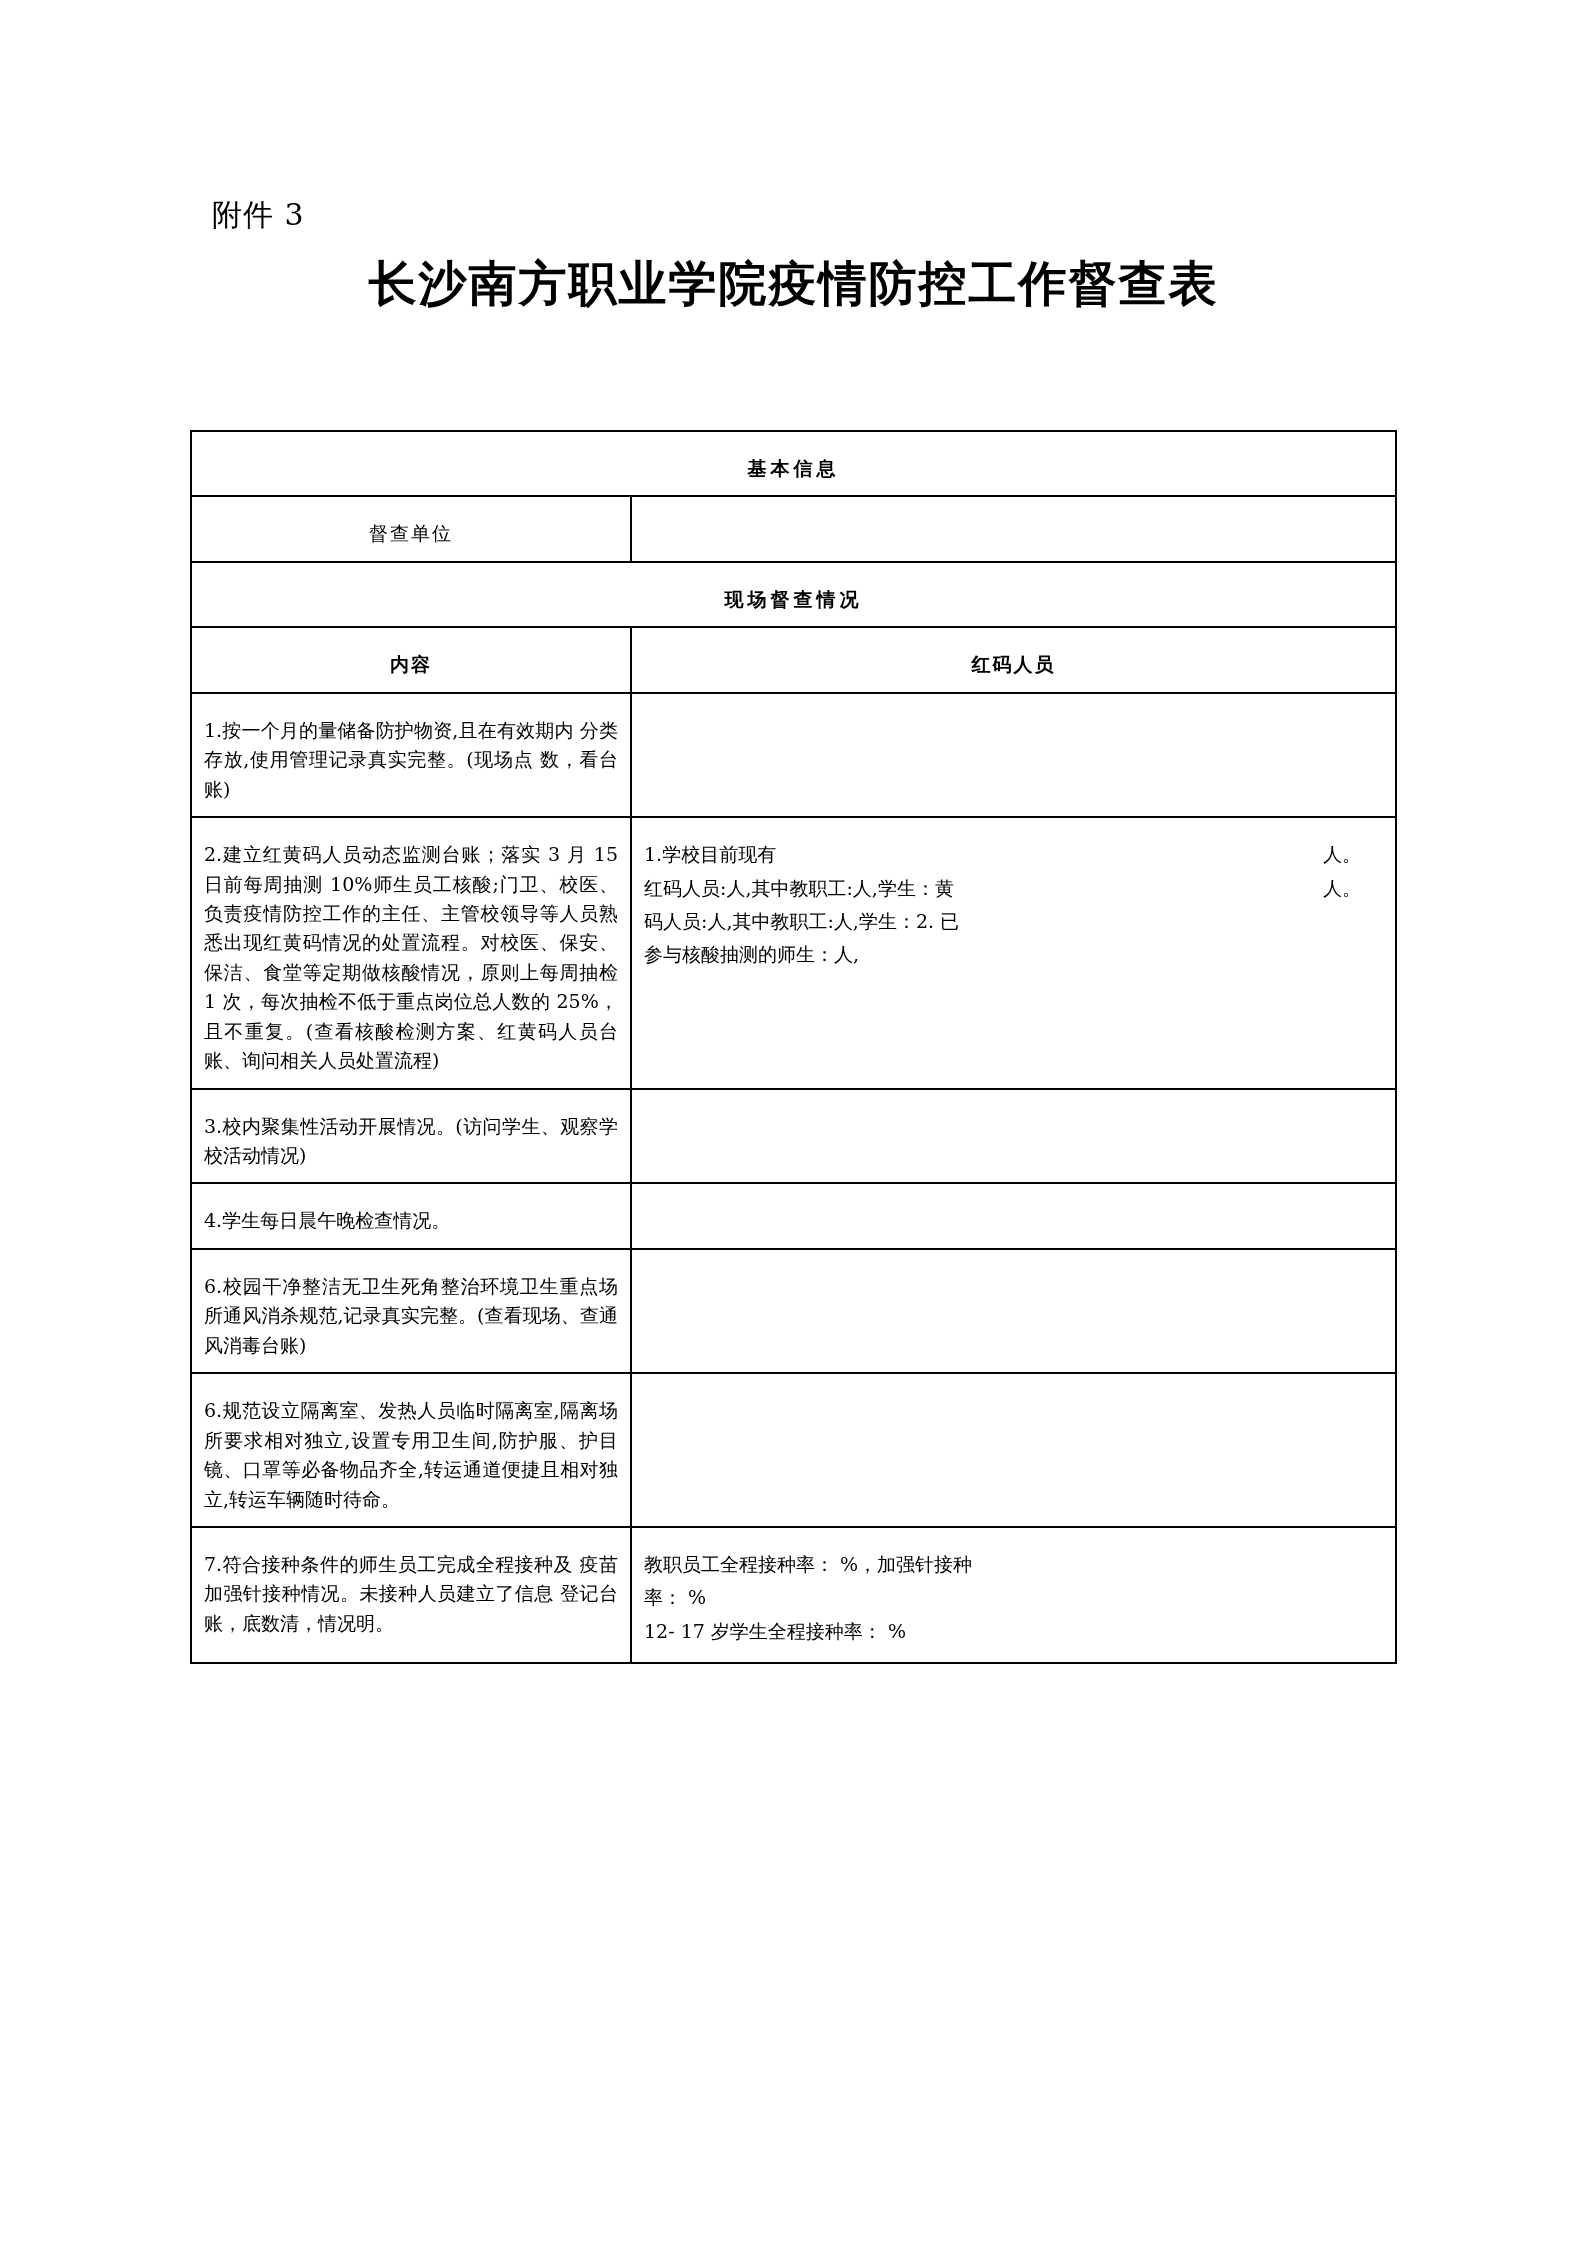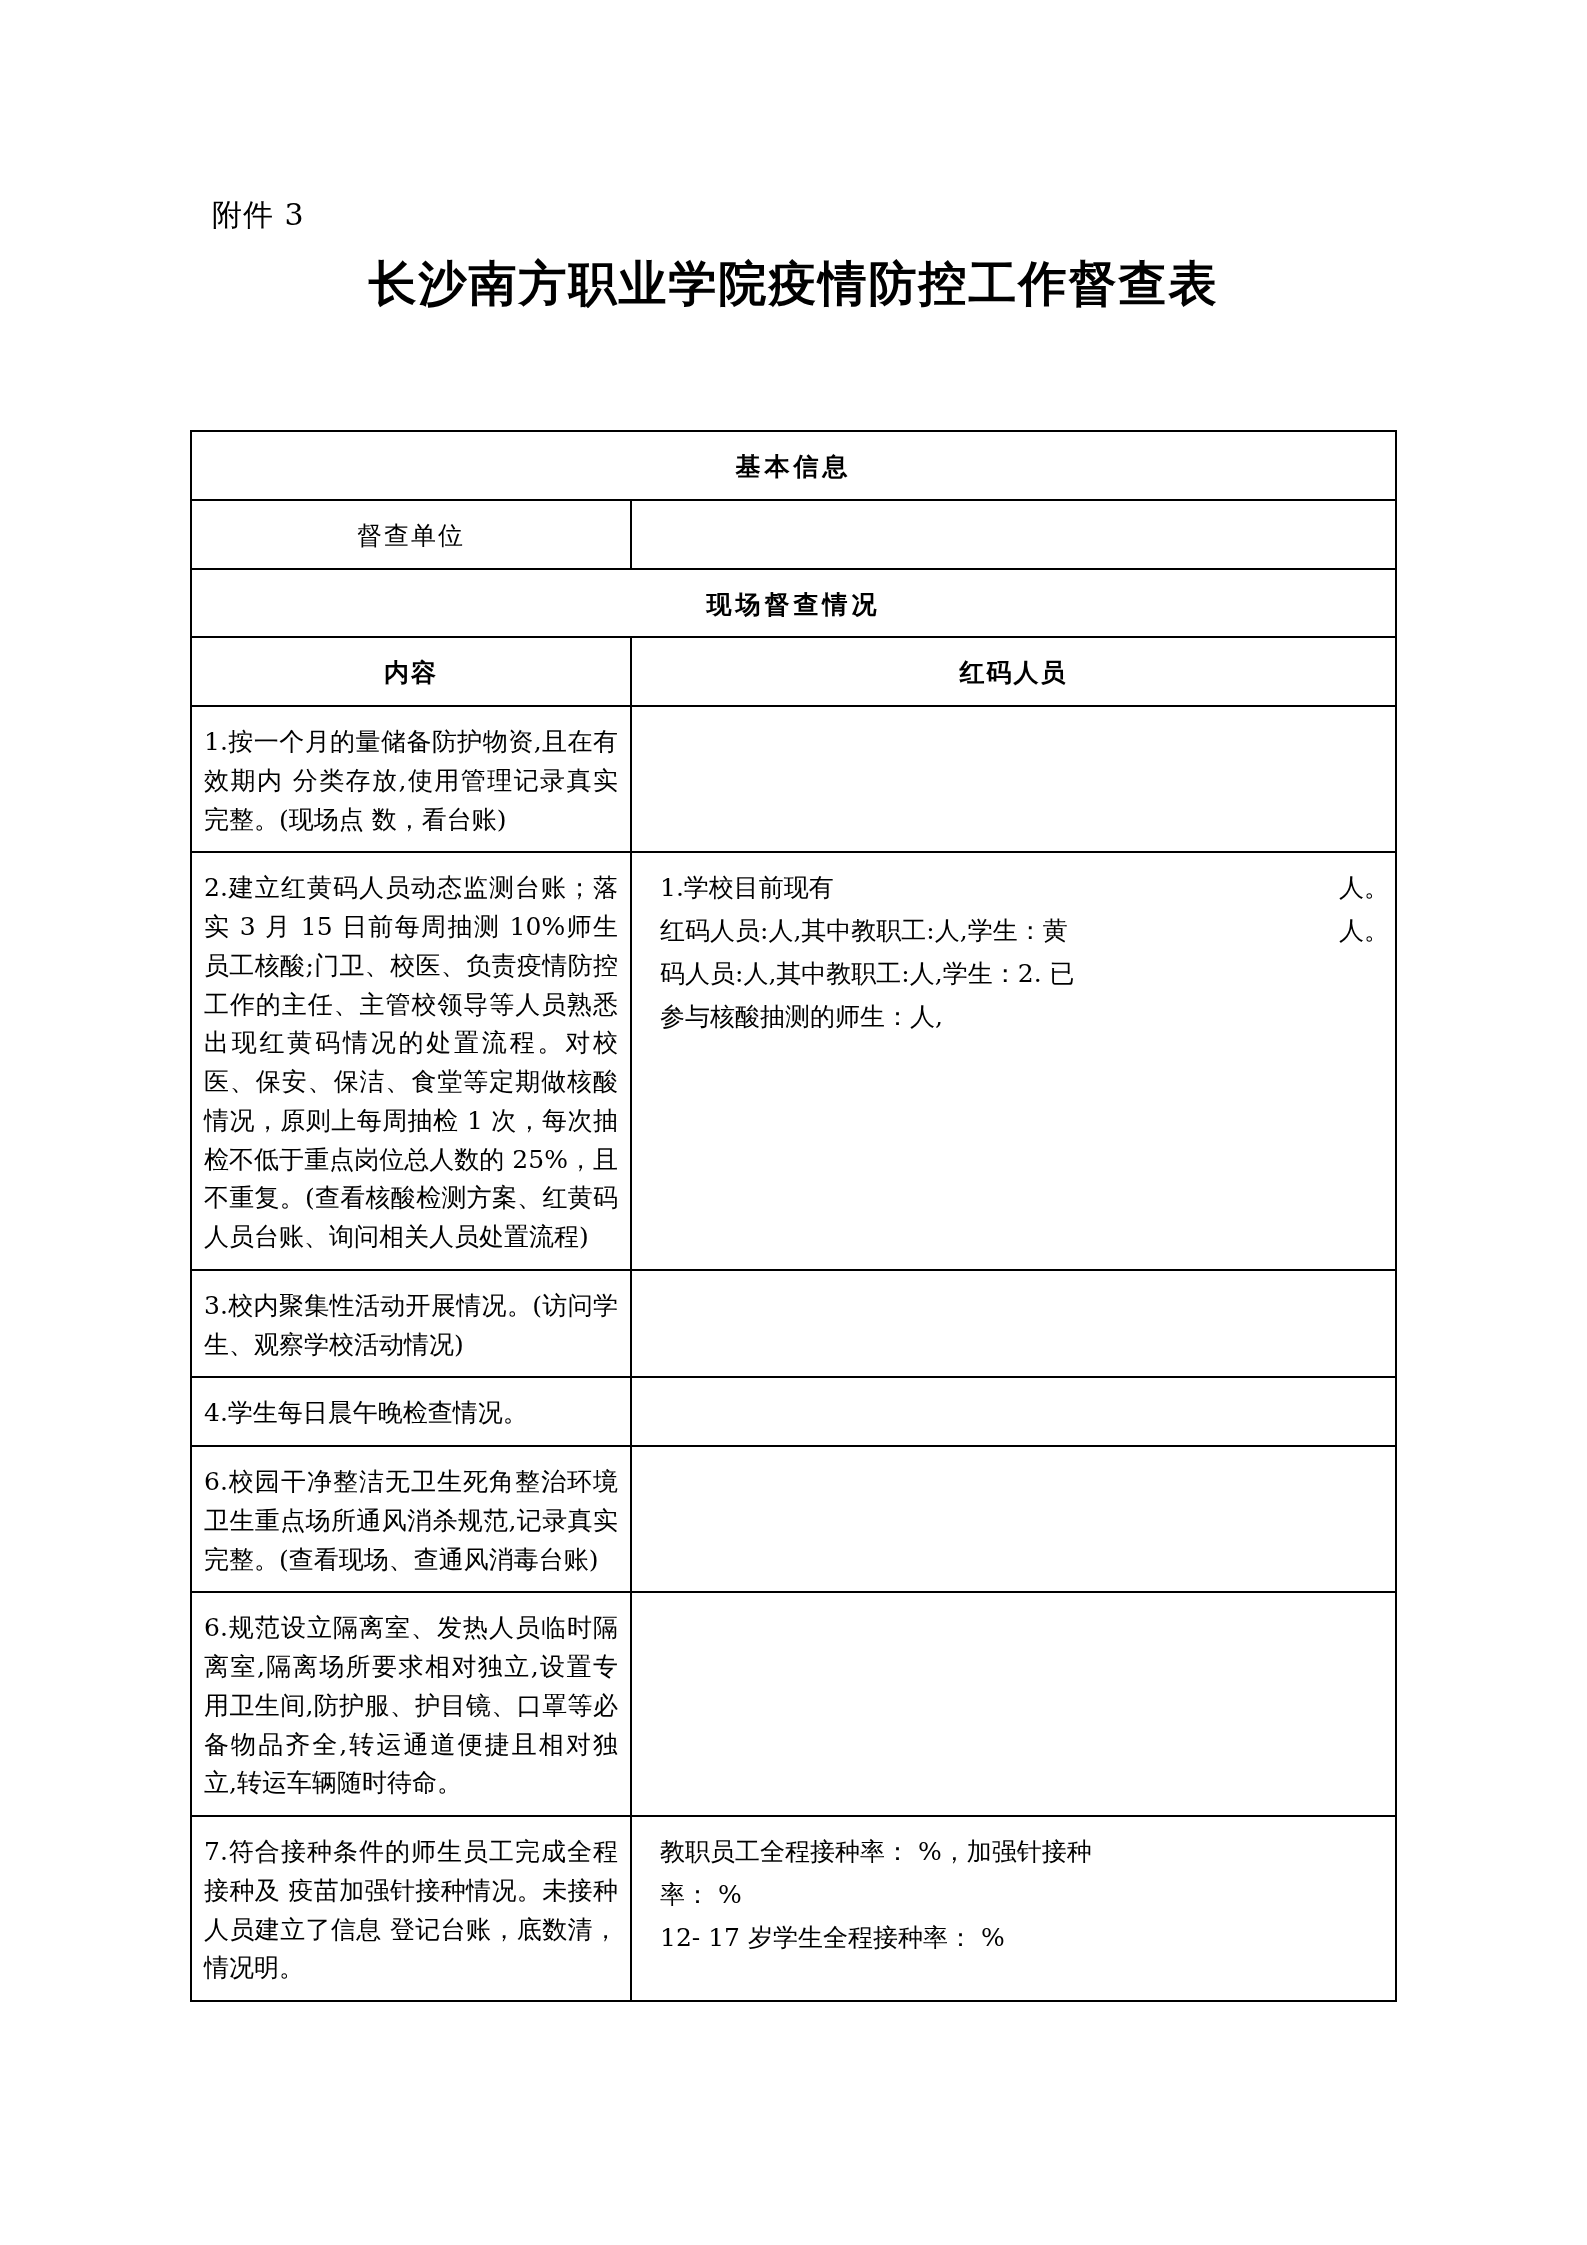--- a/index.html
+++ b/index.html
@@ -70,22 +70,22 @@
     position: absolute;
     left: 190px;
     top: 430px;
     width: 1205px;
     border-collapse: collapse;
     table-layout: fixed;
   }
   table.form td {
     border: 2px solid #000;
     vertical-align: top;
-    padding: 16px 12px 12px 12px;
-    font-size: 25px;
+    padding: 22px 12px 12px 12px;
+    font-size: 19px;
     line-height: 1.55;
     font-family: "DejaVu Serif", serif;
   }
   td.section-head {
     text-align: center;
     font-weight: bold;
     font-size: 30px;
     letter-spacing: 4px;
     padding: 14px 0 16px 0;
     vertical-align: middle;
@@ -108,21 +108,21 @@
   td.unit-value { }
   td.content-cell {
     text-align: justify;
     text-justify: inter-ideograph;
   }
   td.result-cell {
     font-size: 24px;
     line-height: 1.7;
   }
   .res-p {
-    margin: 0 0 4px 16px;
+    margin: 0 0 4px 0;
   }
   .row2-res .wrap {
     position: relative;
   }
   .row2-res .tail {
     position: absolute;
     right: 0;
     top: 0;
     text-align: left;
     width: 60px;

